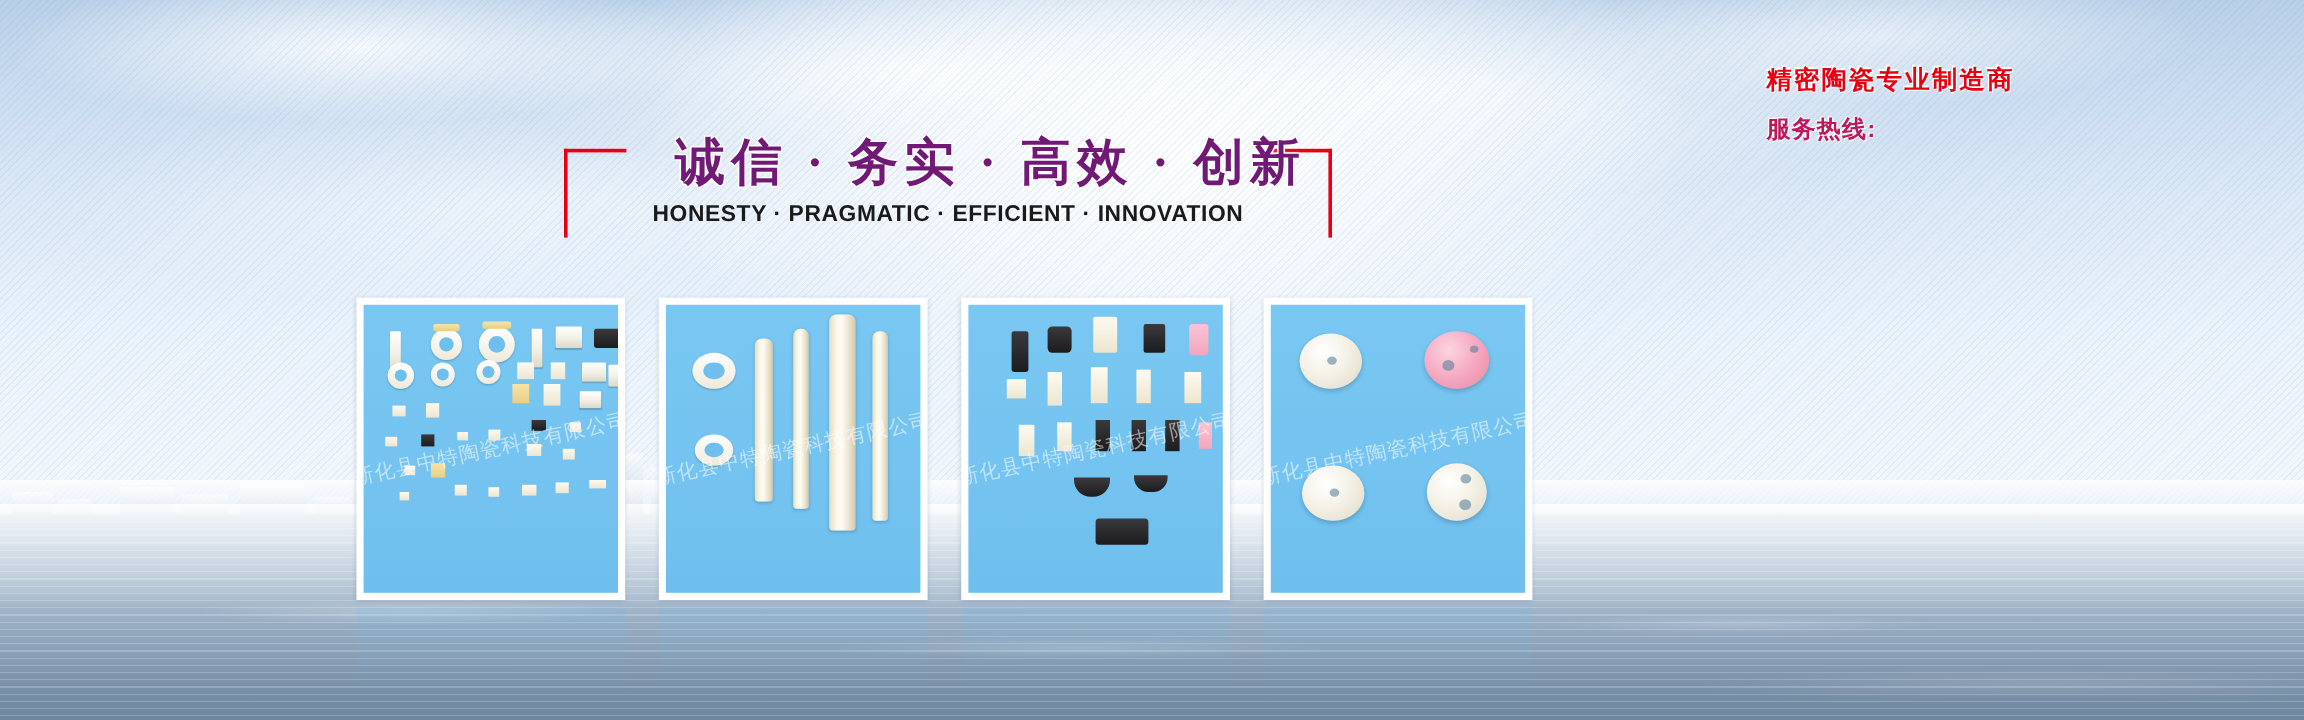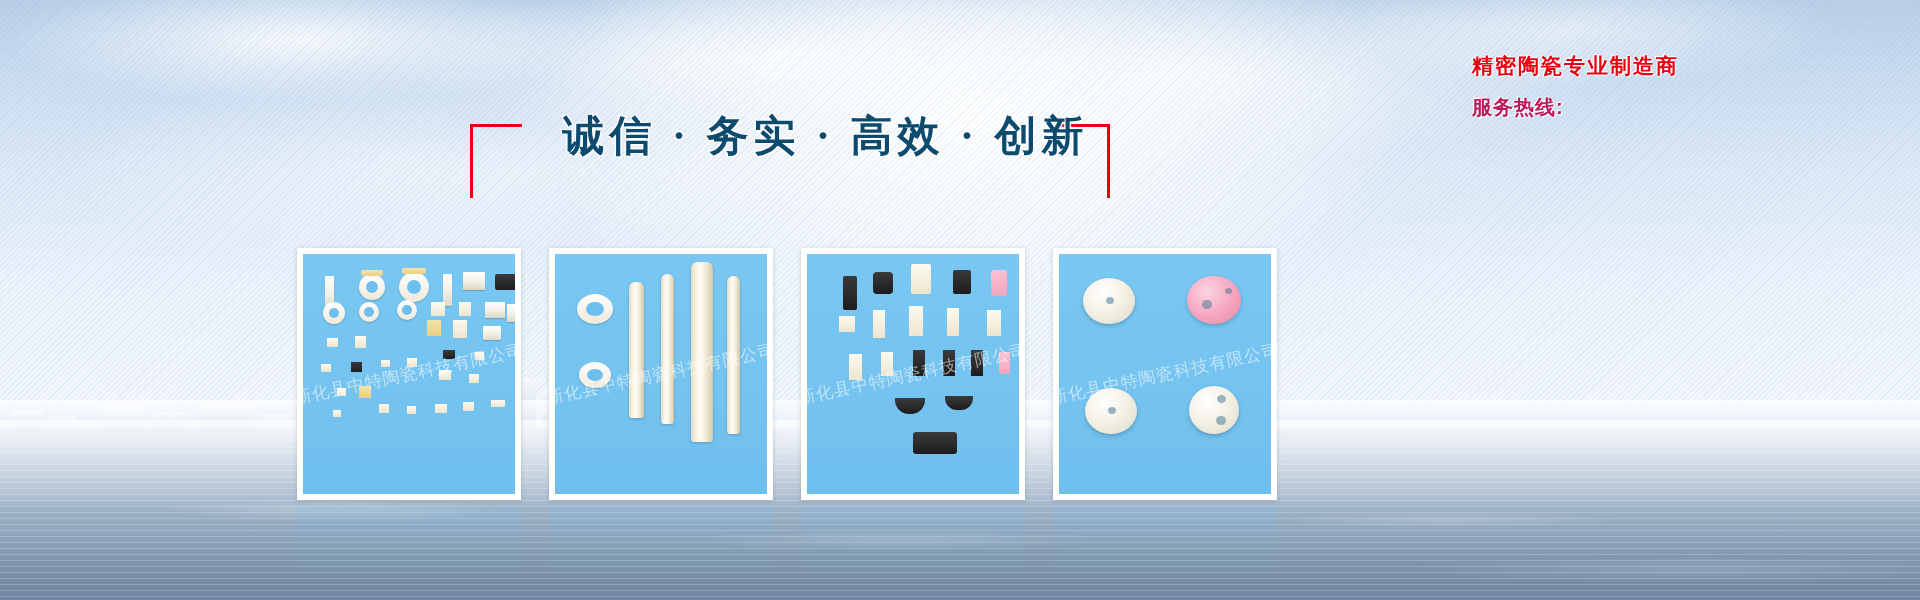--- a/index.html
+++ b/index.html
@@ -80,21 +80,21 @@
   
   .slogan-wrap { position:absolute; left:470px; top:108px; width:640px; height:98px; }
 
   .bracket { position:absolute; border-color:#e60012; border-style:solid; }
   .bracket-tl { left:0; top:16px; width:52px; height:74px; border-width:3px 0 0 3px; }
   .bracket-br { right:0; top:16px; width:52px; height:74px; border-width:3px 3px 0 0; }
 
   .slogan-cn {
     position:absolute; left:0; top:0; width:711px; text-align:center;
     font-family:"Liberation Serif", serif;
-    font-size:42px; font-weight:bold; color:#0c4a6e;
+    font-size:42px; font-weight:bold; color:#701a75;
     letter-spacing:5px; line-height:56px;
     text-shadow:0 0 3px #fff, 1px 1px 0 #fff, -1px -1px 0 #fff, 1px -1px 0 #fff, -1px 1px 0 #fff;
     white-space:nowrap;
   }
   .slogan-en {
     position:absolute; left:0; top:60px; width:640px; text-align:center;
     font-size:19px; font-weight:bold; color:#1a1a1a;
     letter-spacing:.5px; white-space:nowrap;
   }
 
@@ -213,20 +213,21 @@
   <div class="horizon-mist"></div>
   <div class="water"></div>
   <div class="water-stripes"></div>
   <div class="water-sheen"></div>
   <div class="water-ripples"></div>
 
   <div class="slogan-wrap">
     <span class="bracket bracket-tl"></span>
     <span class="bracket bracket-br"></span>
     <div class="slogan-cn">诚信 · 务实 · 高效 · 创新</div>
+    <div class="slogan-en">HONESTY · PRAGMATIC · EFFICIENT · INNOVATION</div>
   </div>
 
   <div class="contact">
     <div class="contact-title">精密陶瓷专业制造商</div>
     <div class="contact-label">服务热线:</div>
   </div>
 
   <div class="panels">
 
     <div class="panel" style="left:0;">

